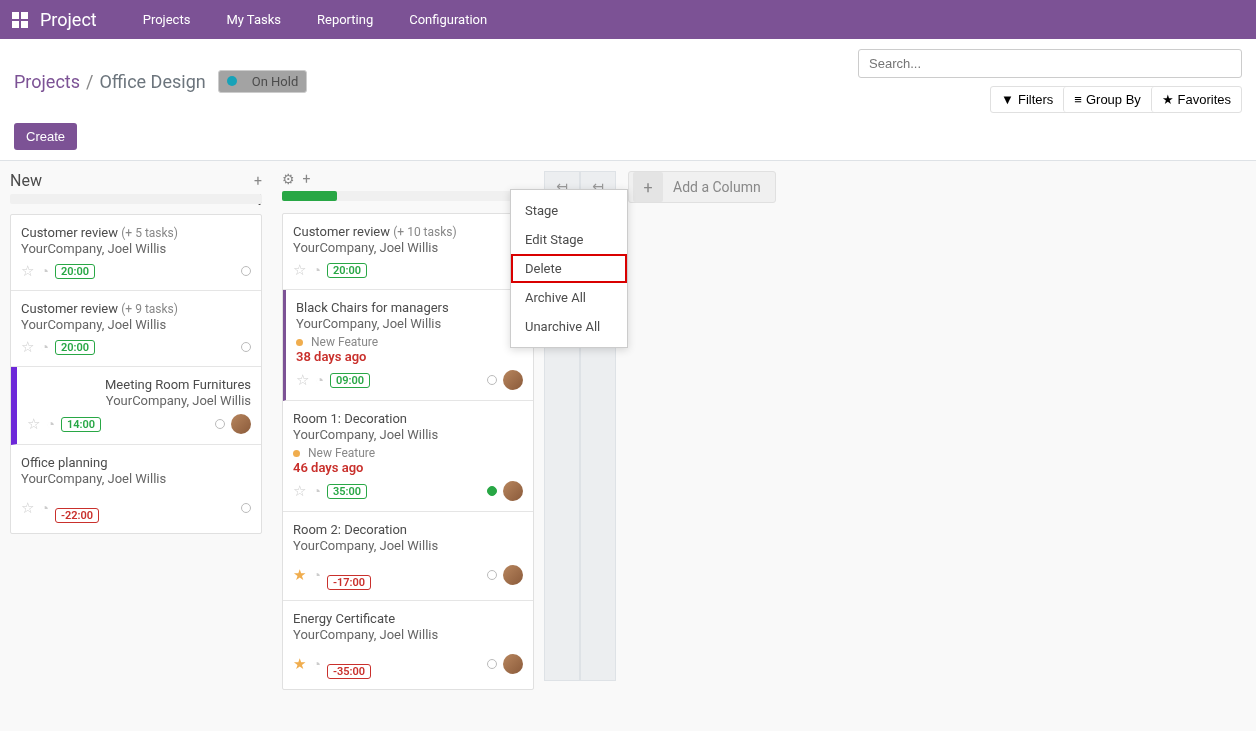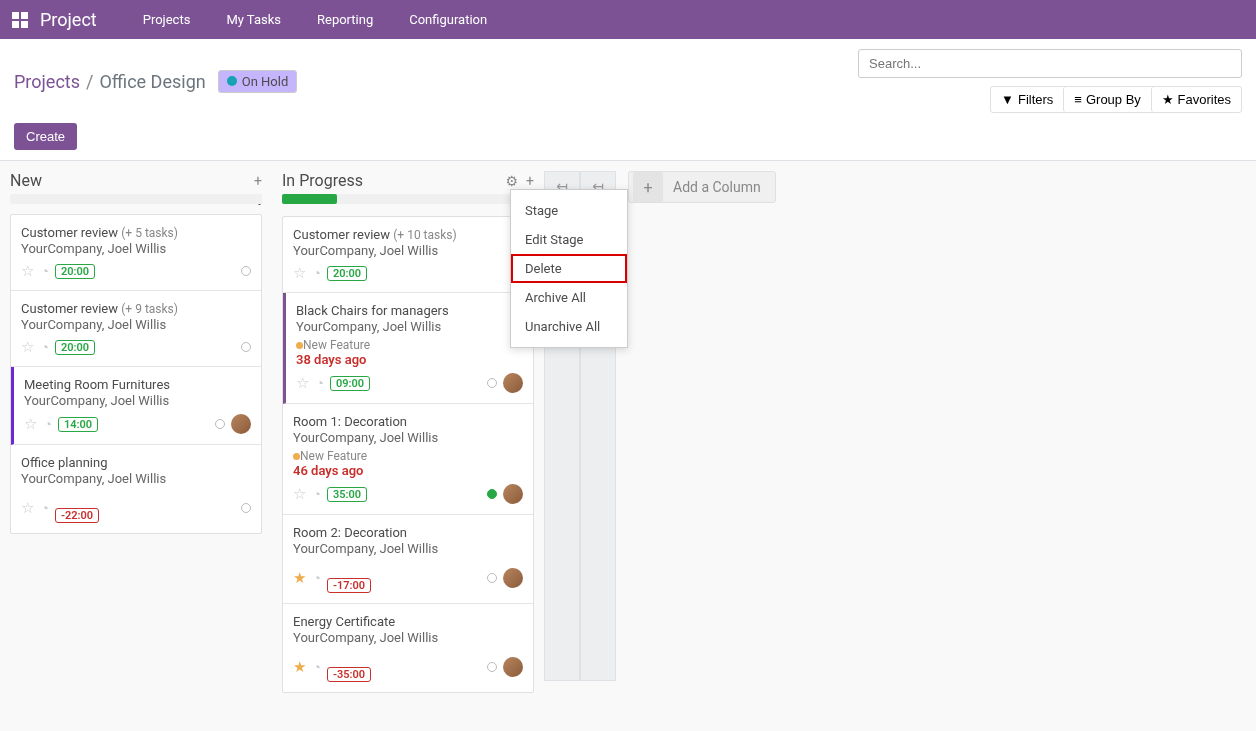--- a/index.html
+++ b/index.html
@@ -9,21 +9,21 @@
 .topbar .grid-icon { display: grid; grid-template-columns: 7px 7px; grid-template-rows: 7px 7px; gap: 2px; margin-right: 12px; cursor: pointer; }
 .topbar .grid-icon span { background: #fff; width: 7px; height: 7px; }
 .topbar .app-name { font-size: 18px; font-weight: 400; margin-right: 28px; }
 .topbar .nav-item { font-size: 13px; padding: 0 18px; cursor: pointer; }
 
 .controlbar { display: flex; align-items: center; padding: 10px 14px; border-bottom: 0; }
 .breadcrumb { display: flex; align-items: center; font-size: 18px; gap: 6px; }
 .breadcrumb .bc-link { color: #7c5295; cursor: pointer; }
 .breadcrumb .bc-sep { color: #888; }
 .breadcrumb .bc-current { color: #6c757d; }
-.status-pill { margin-left: 12px; border: 1px solid #ccc; border-radius: 3px; padding: 3px 8px; display: inline-flex; align-items: center; gap: 5px; font-size: 13px; cursor: pointer; background: #c4b5fd; }
+.status-pill { margin-left: 12px; border: 1px solid #ccc; border-radius: 3px; padding: 3px 8px; display: inline-flex; align-items: center; gap: 15px; font-size: 13px; cursor: pointer; background: #a3a3a3; }
 .status-pill .dot { width: 10px; height: 10px; border-radius: 50%; background: #17a2b8; display: inline-block; }
 
 .searchbar { margin-left: auto; display: flex; flex-direction: column; align-items: flex-end; gap: 8px; }
 .search-input { width: 384px; padding: 6px 10px; border: 1px solid #ccc; border-radius: 3px; font-size: 13px; }
 .filter-row { display: flex; gap: 14px; align-items: center; }
 .filter-btn { background: none; border: 1px solid #e0e0e0; padding: 5px 10px; font-size: 13px; cursor: pointer; display: inline-flex; align-items: center; gap: 4px; border-radius: 3px; }
 .filter-group { border: 1px solid #e0e0e0; border-radius: 3px; display: inline-flex; }
 .filter-group .filter-btn { border: none; border-left: 1px solid #e0e0e0; }
 .filter-group .filter-btn:first-child { border-left: none; }
 
@@ -35,26 +35,26 @@
 .col-header { display: flex; align-items: center; margin-bottom: 4px; }
 .col-title { font-size: 16px; flex: 1; color: #4c4c4c; }
 .col-actions { display: flex; gap: 8px; color: #888; }
 .col-actions span { cursor: pointer; font-size: 14px; }
 .col-bar { height: 10px; background: #f0f0f0; border-radius: 2px; margin: 4px 0 2px; position: relative; display: flex; align-items: center; }
 .col-bar .fill { background: #28a745; height: 100%; border-radius: 2px; }
 .col-count { text-align: right; font-size: 14px; font-weight: 600; color: #4c4c4c; margin-top: -14px; margin-bottom: 6px; }
 .col-cards { background: #fff; border: 1px solid #e0e0e0; border-radius: 2px; }
 .card { padding: 10px; border-bottom: 1px solid #e5e5e5; cursor: pointer; position: relative; }
 .card:last-child { border-bottom: none; }
-.card.yellow-edge { border-left: 3px solid #6d28d9; }
+.card.yellow-edge { border-left: 6px solid #6d28d9; text-align: right; }
 .card.purple-edge { border-left: 3px solid #7c5295; }
 .card-title { font-size: 13px; color: #4c4c4c; }
 .card-title .sub { color: #888; font-size: 12px; }
 .card-sub { font-size: 13px; color: #666; margin-top: 1px; }
-.card-tag { margin-top: 4px; font-size: 12px; display: inline-flex; align-items: center; gap: 0; color: #888; }
+.card-tag { margin-top: 4px; font-size: 12px; display: inline-flex; align-items: center; gap: 8px; color: #888; }
 .card-tag .dot { width: 7px; height: 7px; border-radius: 50%; background: #f0ad4e; display: inline-block; }
 .card-age { color: #c9302c; font-size: 13px; font-weight: 600; margin-top: 0; }
 .card-footer { display: flex; align-items: center; margin-top: 6px; gap: 6px; }
 .star { color: #ccc; font-size: 15px; cursor: pointer; }
 .star.gold { color: #f0ad4e; }
 .clock { color: #ccc; font-size: 14px; }
 .time-pill { border: 1px solid #28a745; color: #28a745; font-size: 11px; padding: 0 5px; border-radius: 3px; font-weight: 600; }
 .time-pill.red { border-color: #c9302c; color: #c9302c; margin-top: 16px; }
 .spacer { flex: 1; }
 .status-dot { width: 10px; height: 10px; border: 1px solid #bbb; border-radius: 50%; display: inline-block; cursor: pointer; }
@@ -178,21 +178,20 @@
           <span class="time-pill red">-22:00</span>
           <span class="spacer"></span>
           <span class="status-dot"></span>
         </div>
       </div>
     </div>
   </div>
 
   <div class="column">
     <div class="col-header">
-      <div class="col-title">In Progress</div>
       <div class="col-actions">
         <span>⚙</span>
         <span>+</span>
       </div>
       <div class="dropdown">
         <div class="dropdown-item">Stage</div>
         <div class="dropdown-item">Edit Stage</div>
         <div class="dropdown-item boxed">Delete</div>
         <div class="dropdown-item">Archive All</div>
         <div class="dropdown-item">Unarchive All</div>

